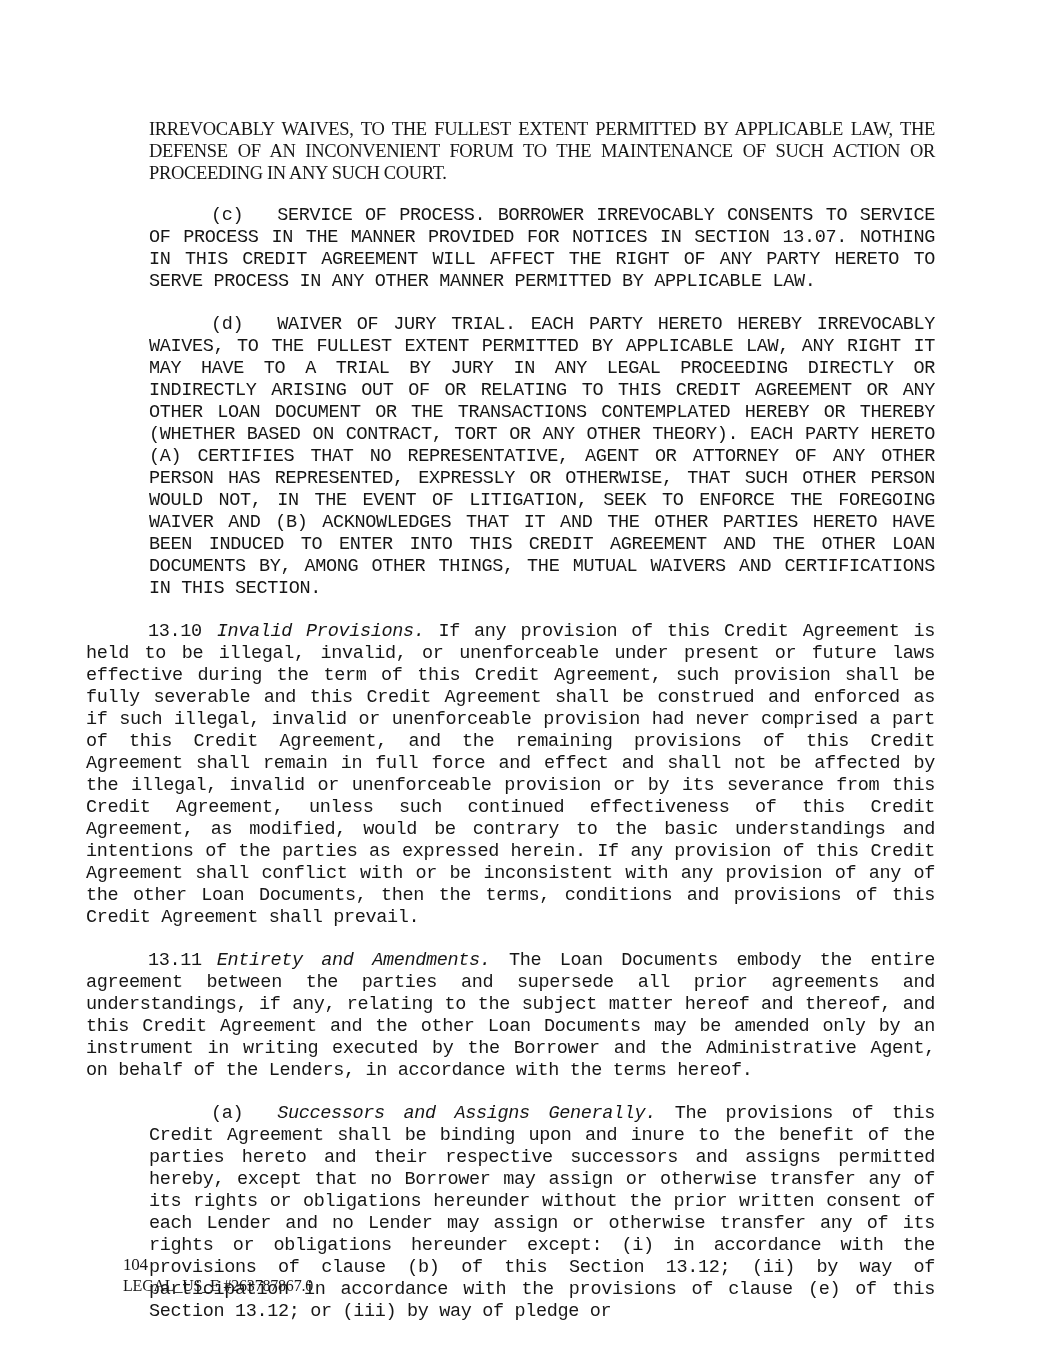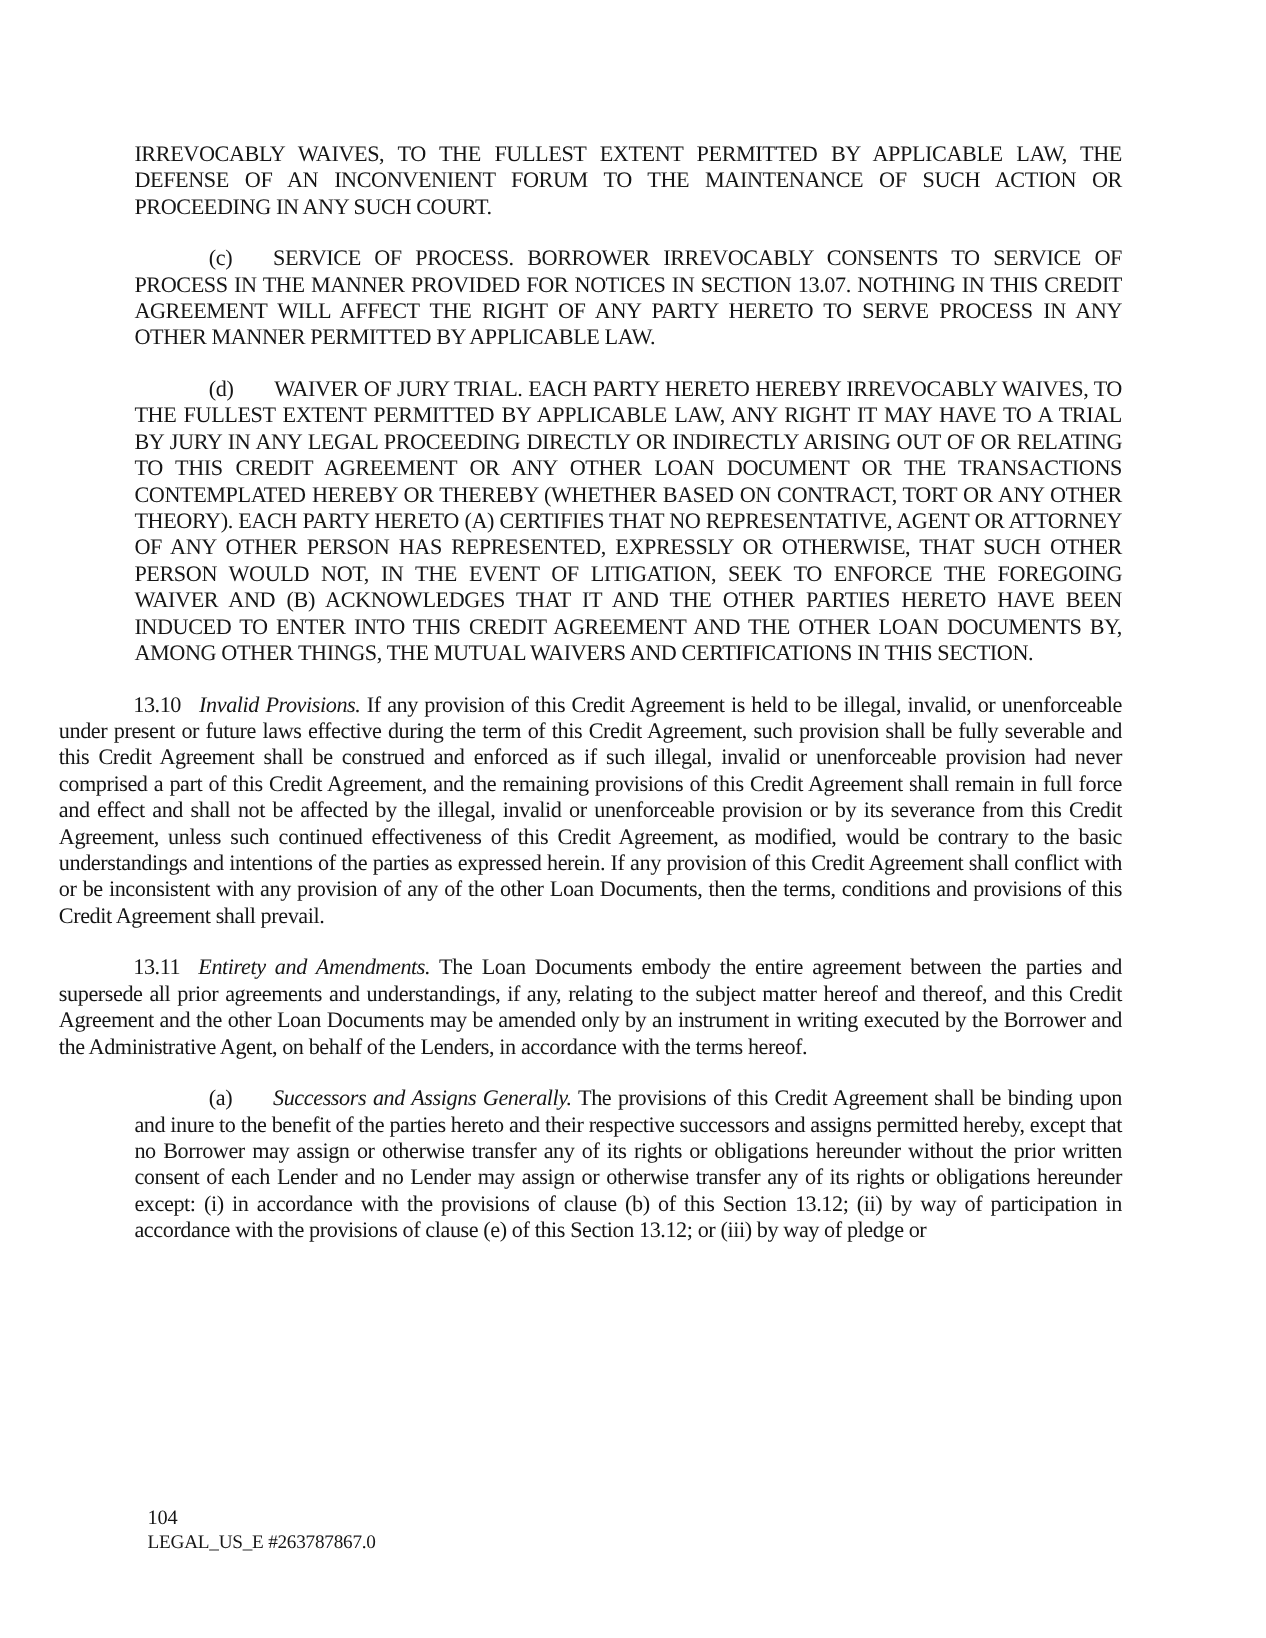--- a/index.html
+++ b/index.html
@@ -13,33 +13,33 @@
     position: relative;
     font-family: "Liberation Serif", "DejaVu Serif", serif;
     color: #161616;
   }
   .page {
     position: absolute;
     left: 0; top: 0;
     width: 1055px;
     height: 1365px;
     box-sizing: border-box;
-    padding: 118px 120px 0 49px;
+    padding: 118px 120px 0 86px;
     overflow: hidden;
     background: #ffffff;
   }
   .para {
     font-size: 18.5px;
     line-height: 22px;
     letter-spacing: -0.35px;
     text-align: justify;
     margin: 0 0 21px 0;
   }
   .indent-block { margin-left: 63px; }
-  .first-indent { text-indent: 62px; }
+  .first-indent { text-indent: 62px; font-family: Liberation Mono, monospace; }
   .caps {}
   .tab { display: inline-block; width: 34px; text-indent: 0; }
   .tab-sm { display: inline-block; width: 15px; text-indent: 0; }
   .section-heading { font-style: italic; }
   .footer {
     position: absolute;
     left: 123px;
     top: 1254px;
     text-align: left;
   }

